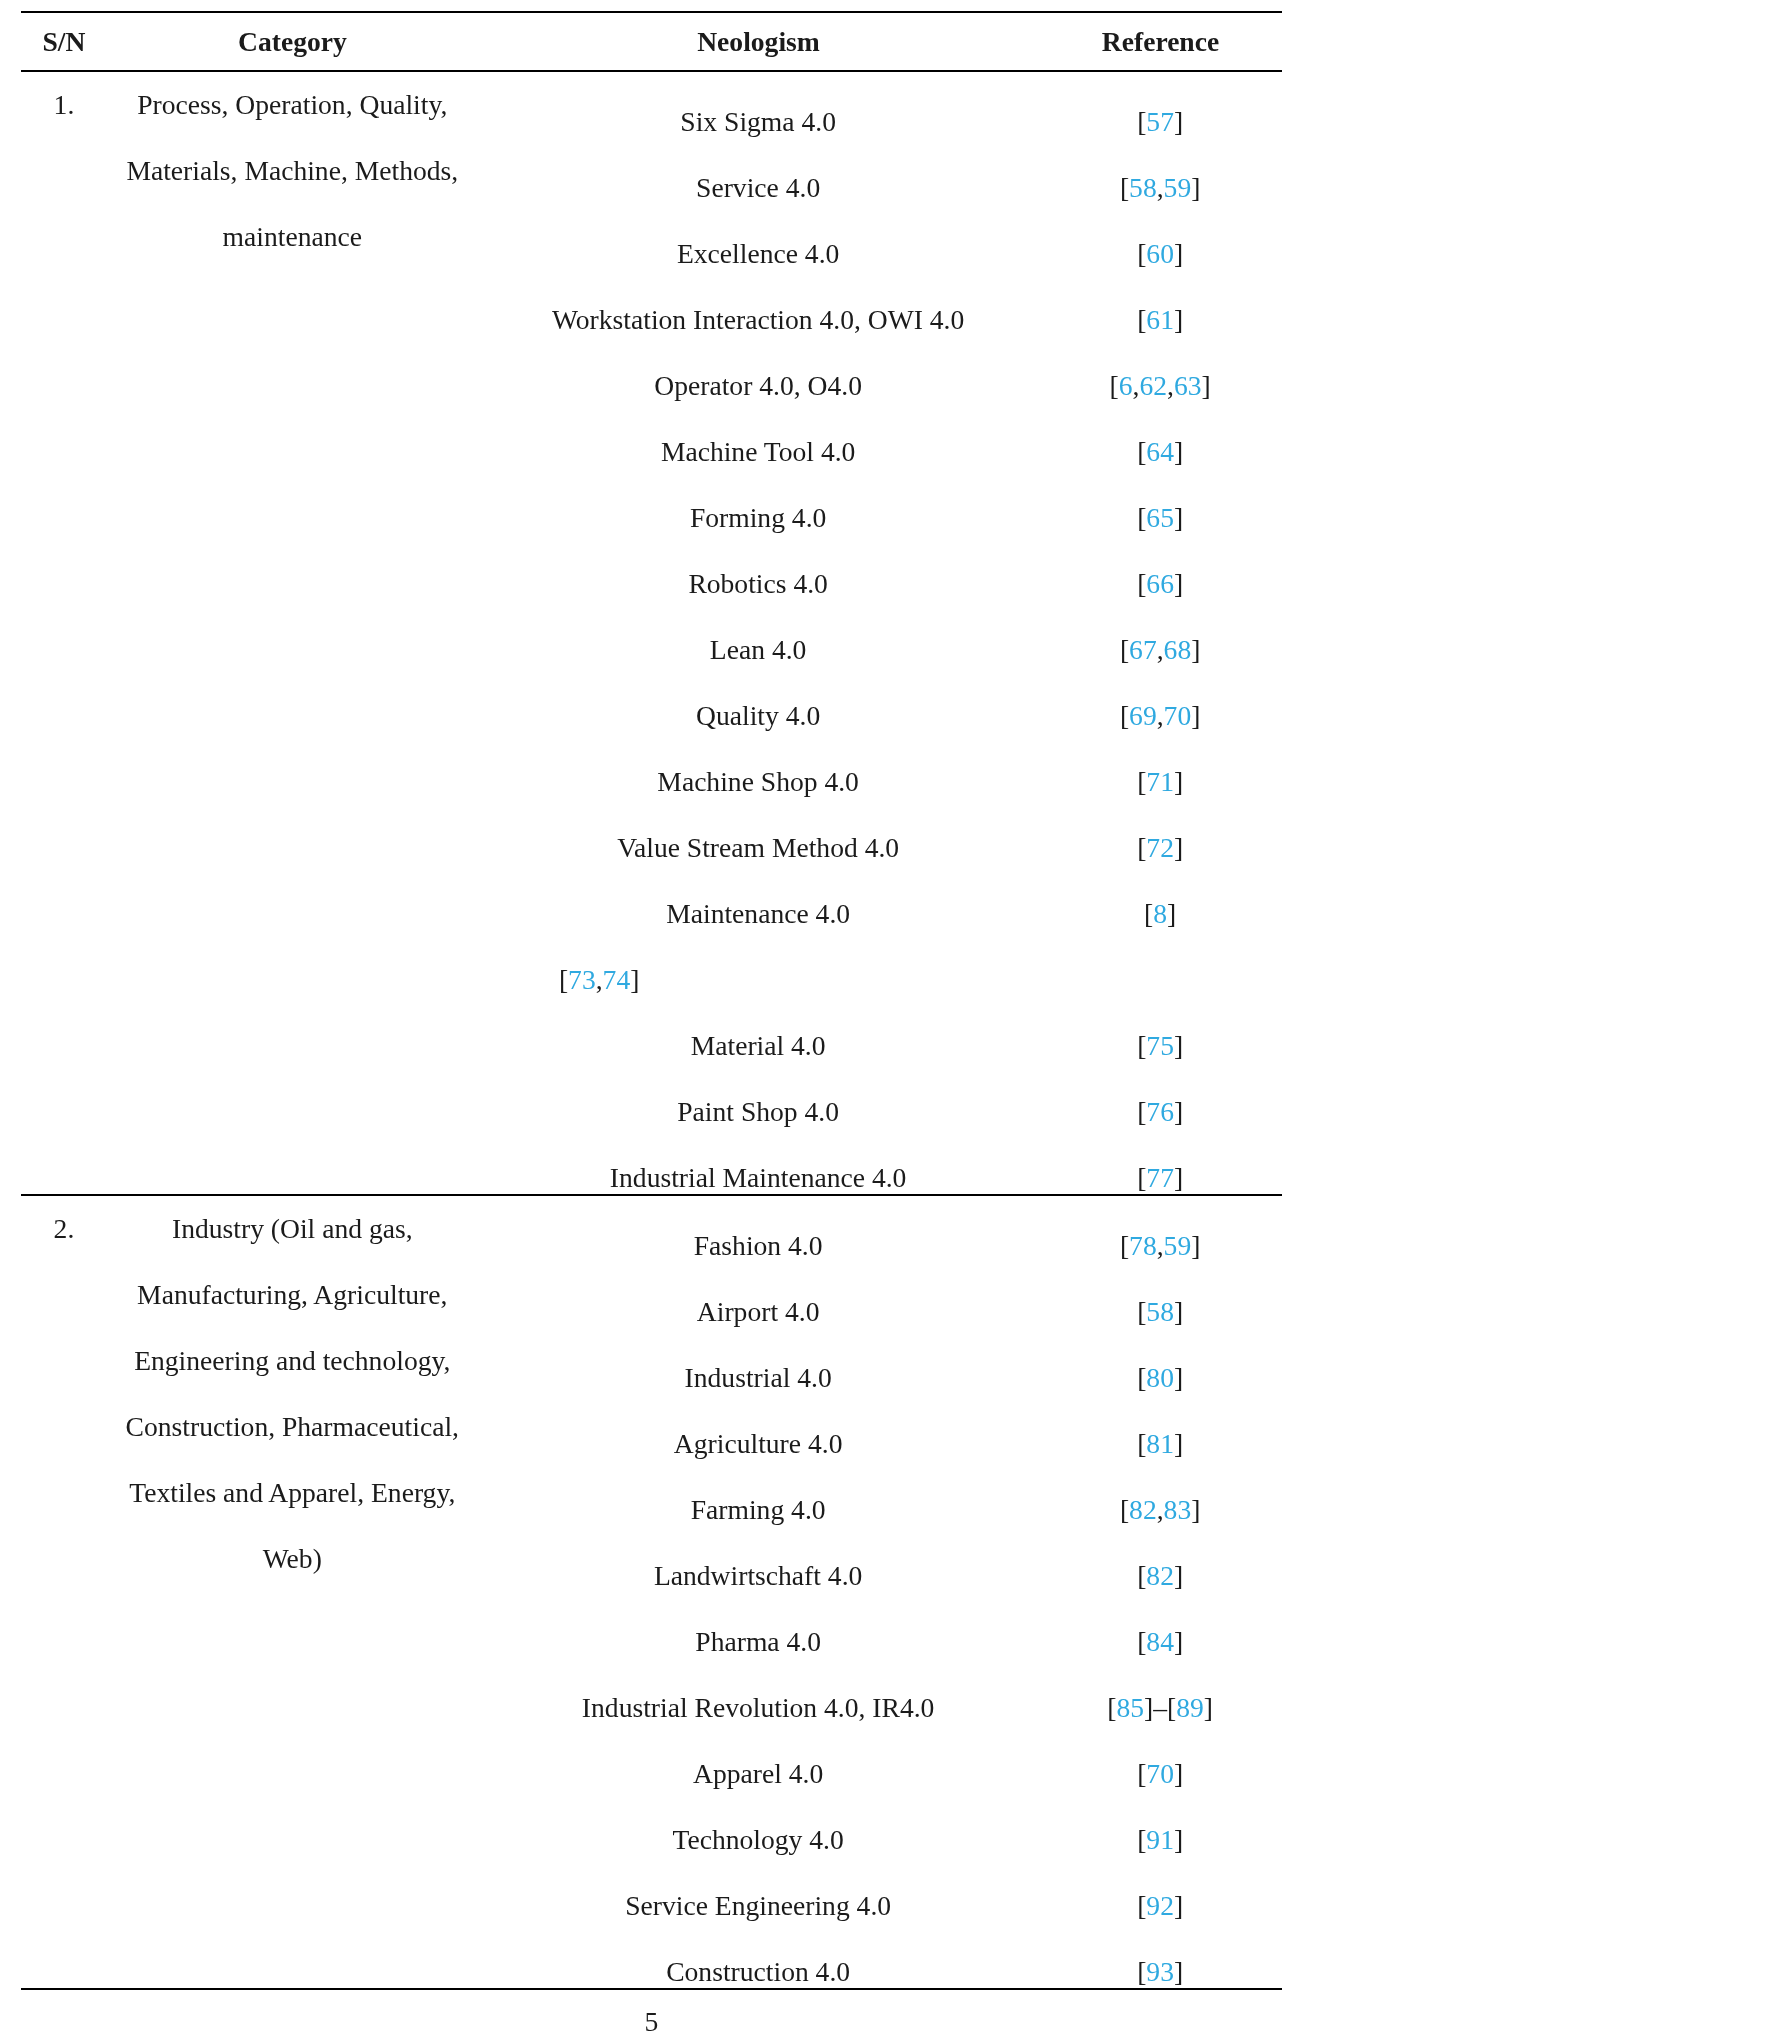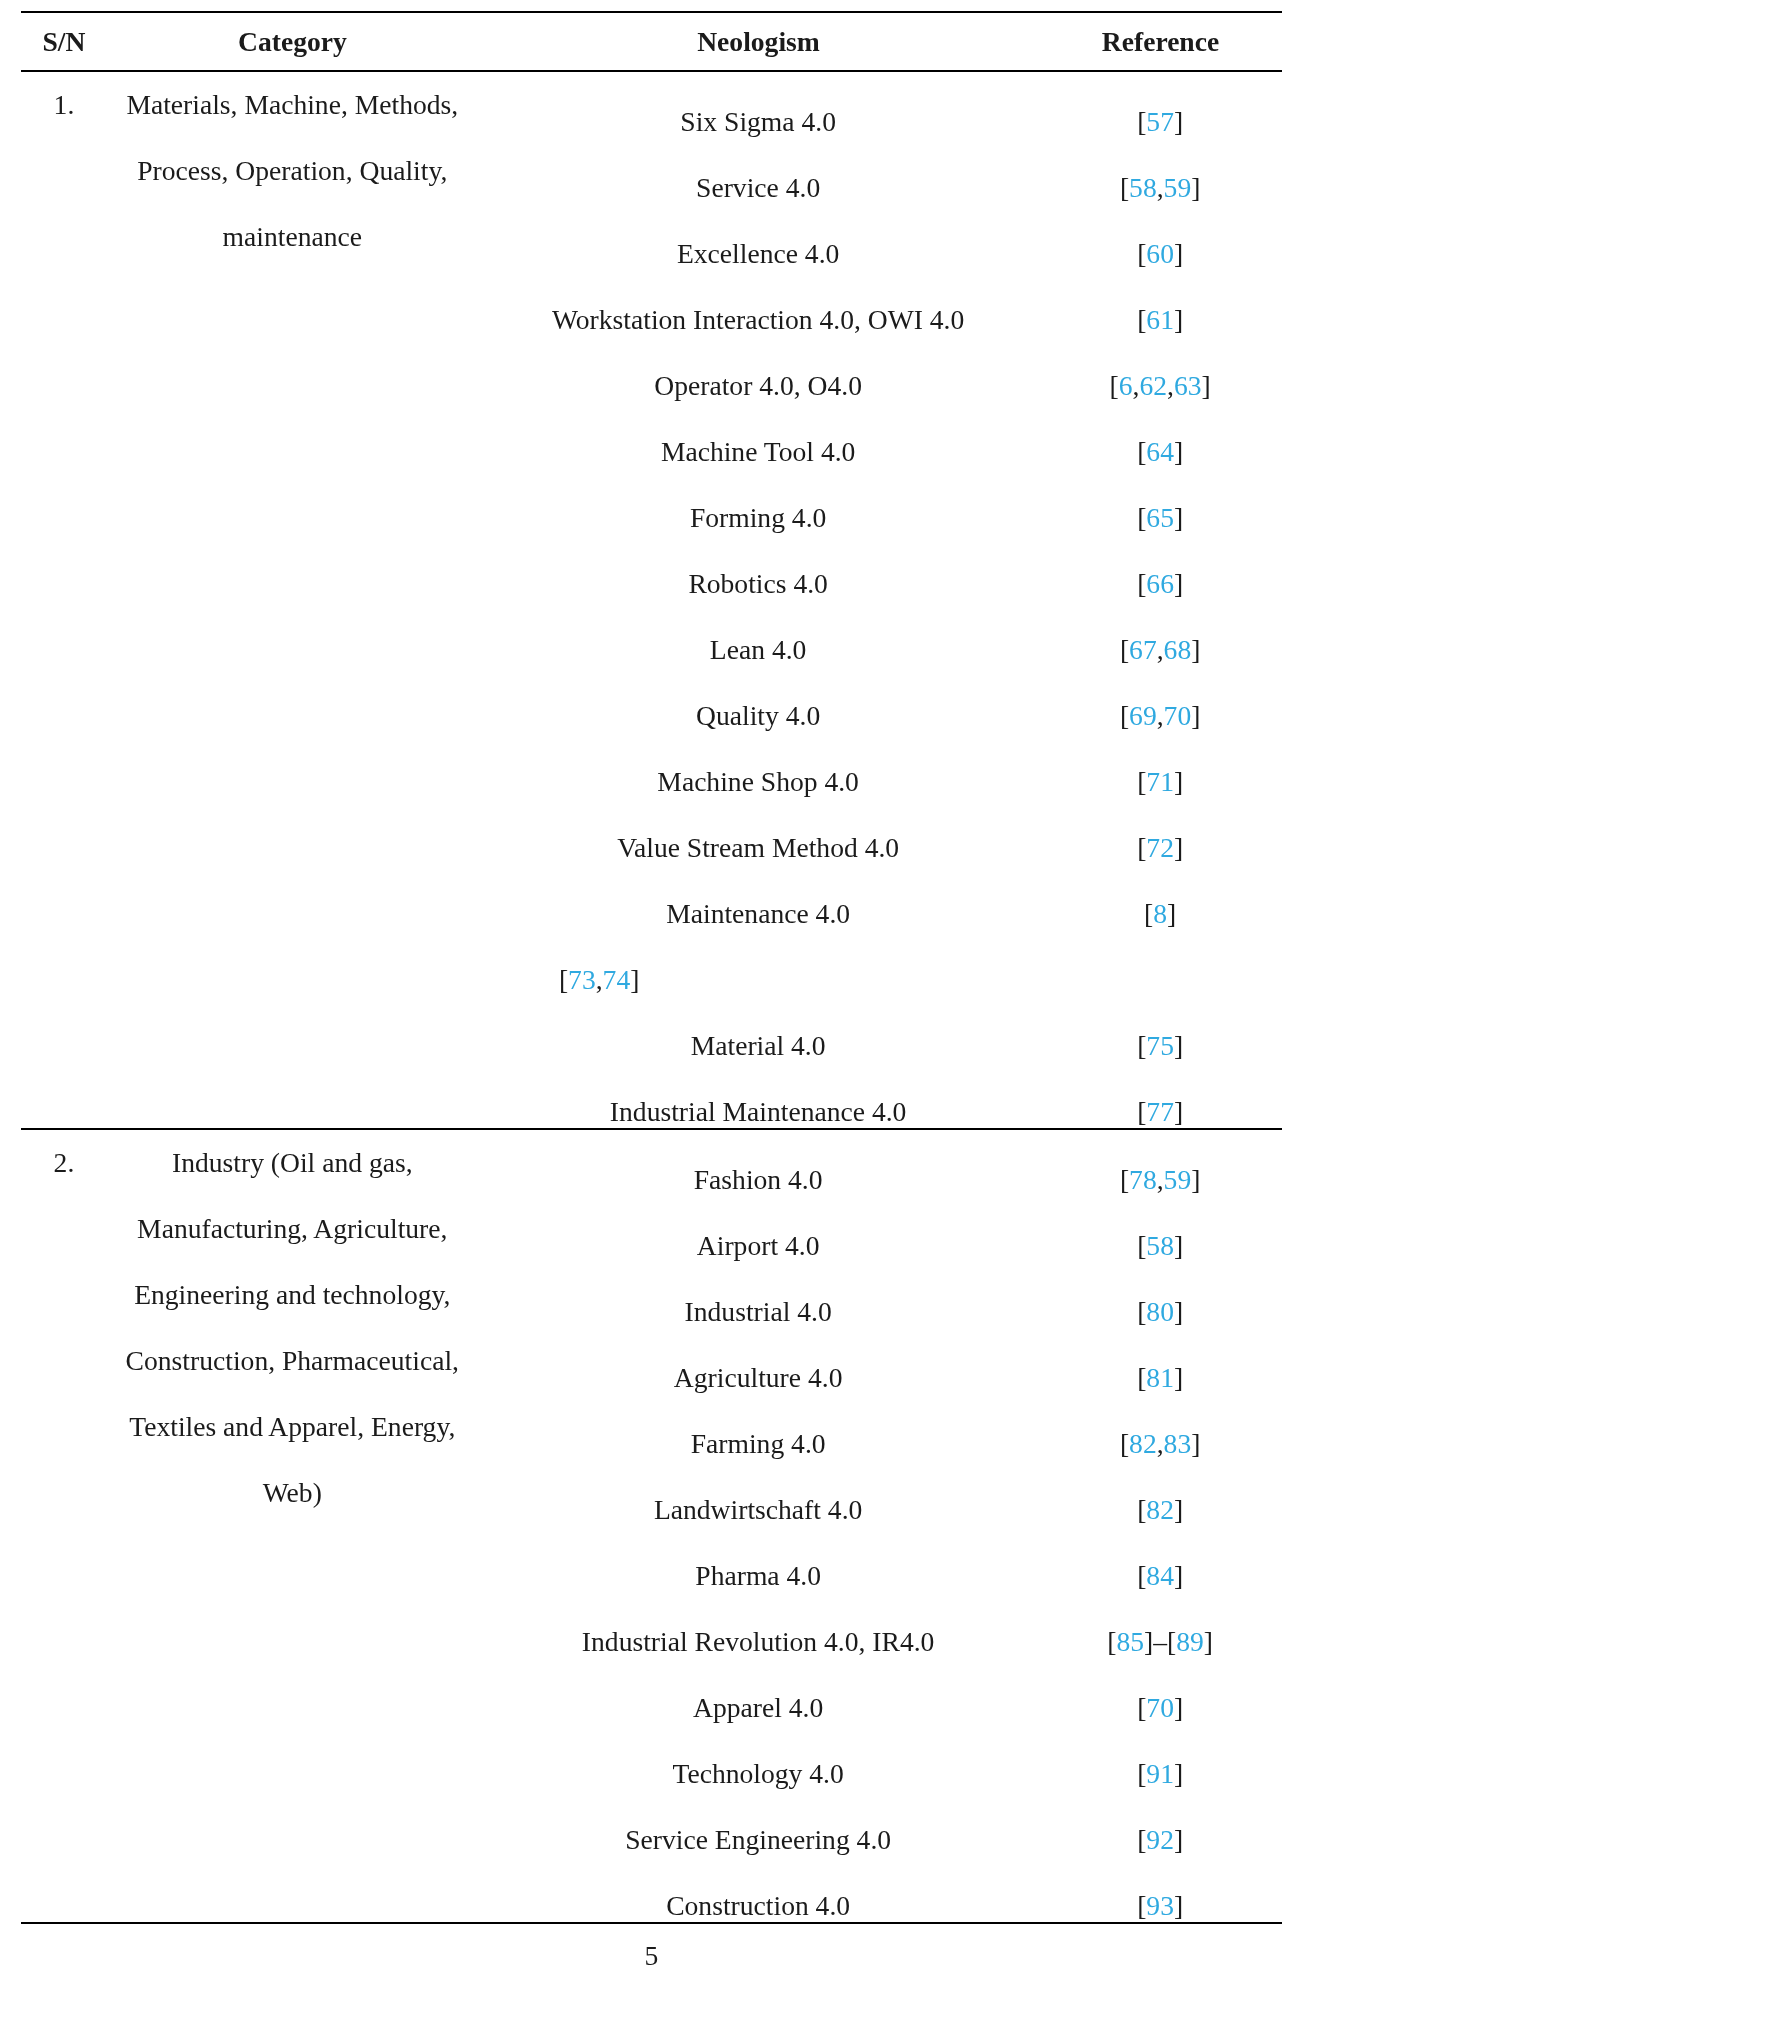--- a/index.html
+++ b/index.html
@@ -37,22 +37,22 @@
       <div class="th c1">Category</div>
       <div class="th c2">Neologism</div>
       <div class="th c3">Reference</div>
     </div>
     <div id="tbody">
         <div class="group">
           <div class="sn-col">
             <div class="line">1.</div>
           </div>
           <div class="cat-col">
+            <div class="line">Process, Operation, Quality,</div>
             <div class="line">Materials, Machine, Methods,</div>
-            <div class="line">Process, Operation, Quality,</div>
             <div class="line">maintenance</div>
           </div>
           <div class="rows">
             <div class="trow">
               <div class="neo">Six Sigma 4.0</div>
               <div class="ref">[<span class="ref-num">57</span>]</div>
             </div>
             <div class="trow">
               <div class="neo">Service 4.0</div>
               <div class="ref">[<span class="ref-num">58</span>,<span class="ref-num">59</span>]</div>
@@ -100,20 +100,24 @@
             <div class="trow">
               <div class="neo">Maintenance 4.0</div>
               <div class="ref">[<span class="ref-num">8</span>]</div>
             </div>
             <div class="trow">
               <div class="ref">[<span class="ref-num">73</span>,<span class="ref-num">74</span>]</div>
             </div>
             <div class="trow">
               <div class="neo">Material 4.0</div>
               <div class="ref">[<span class="ref-num">75</span>]</div>
+            </div>
+            <div class="trow">
+              <div class="neo">Paint Shop 4.0</div>
+              <div class="ref">[<span class="ref-num">76</span>]</div>
             </div>
             <div class="trow">
               <div class="neo">Industrial Maintenance 4.0</div>
               <div class="ref">[<span class="ref-num">77</span>]</div>
             </div>
           </div>
         </div>
         <div class="group">
           <div class="sn-col">
             <div class="line">2.</div>

